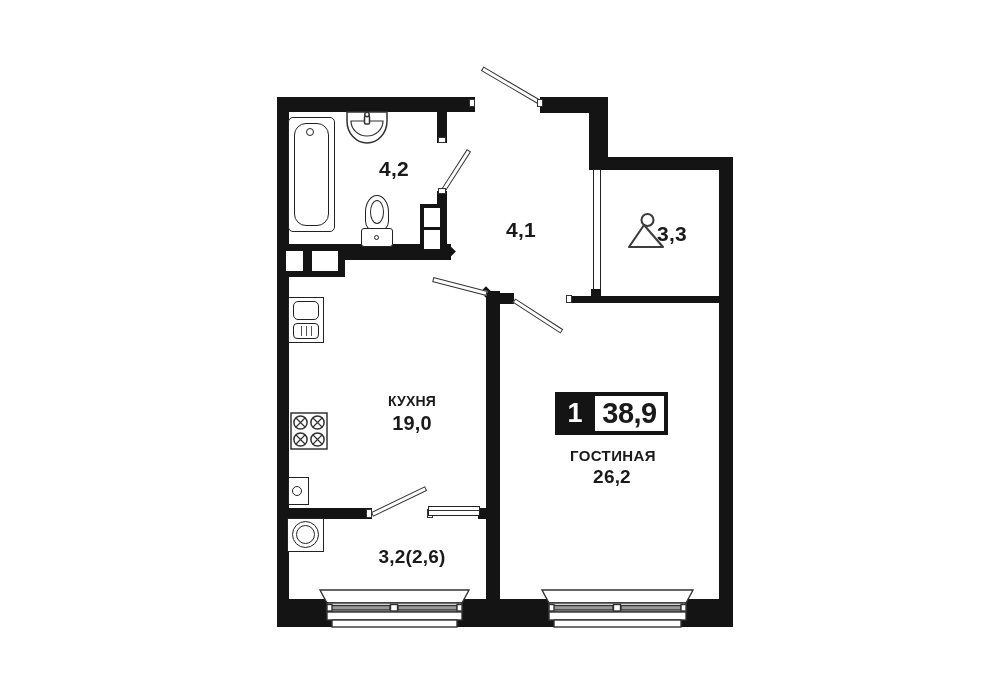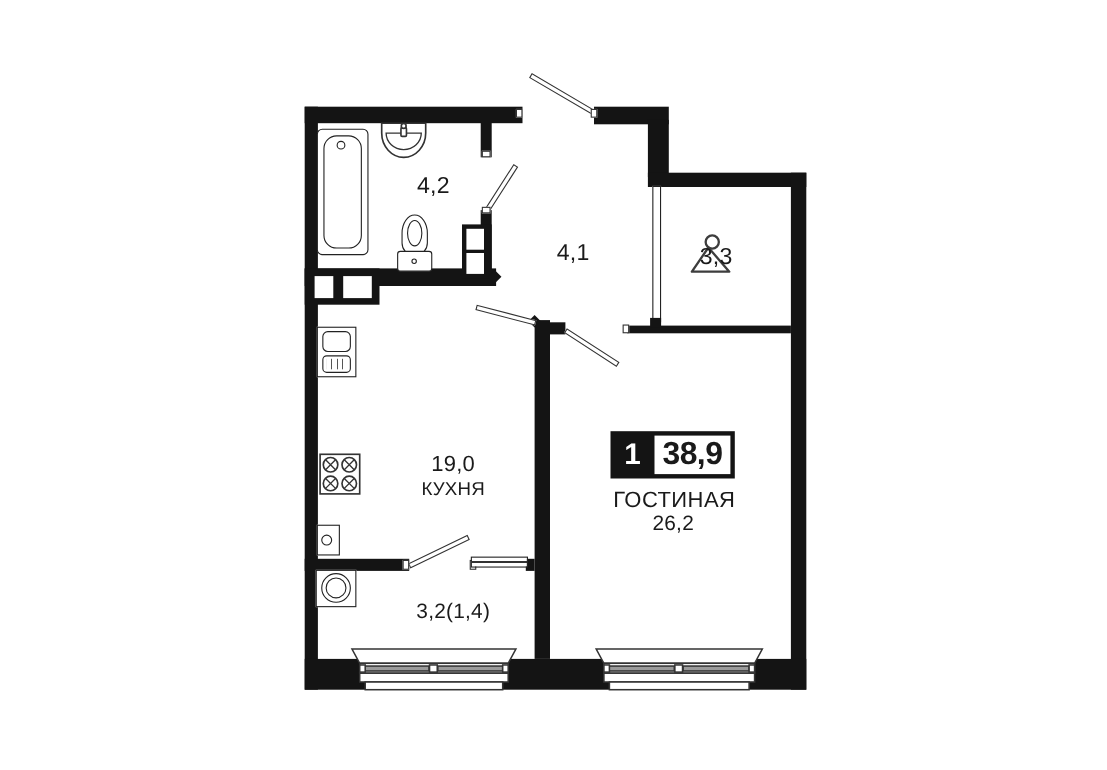--- a/index.html
+++ b/index.html
@@ -1,21 +1,21 @@
 <!DOCTYPE html>
 <html><head>
 <meta charset="utf-8">
 <style>
   html,body{margin:0;padding:0;background:#ffffff;}
   #stage{position:relative;width:1006px;height:700px;background:#ffffff;overflow:hidden;
          font-family:"Liberation Sans","DejaVu Sans",sans-serif;color:#1a1a1a;}
   .wall{position:absolute;background:#141414;}
   .fix{position:absolute;box-sizing:border-box;border:1.6px solid #222;background:#fff;}
   .leaf{position:absolute;height:5px;box-sizing:border-box;background:#fff;border:1.3px solid #333;transform-origin:0 50%;}
-  .label{position:absolute;transform:translate(-50%,-50%);font-weight:400;white-space:nowrap;letter-spacing:0.2px;}
+  .label{position:absolute;transform:translate(-50%,-50%);font-weight:700;white-space:nowrap;letter-spacing:0.2px;}
   .cell{position:absolute;background:#fff;}
   .jamb{position:absolute;box-sizing:border-box;background:#fff;border:1px solid #333;}
   .diamond{position:absolute;background:#141414;transform:rotate(45deg);}
   .badge{position:absolute;left:555px;top:392px;width:113px;height:43px;background:#141414;display:flex;}
   .badge .num{width:40px;display:flex;align-items:center;justify-content:center;color:#ffffff;font-weight:700;font-size:27px;}
   .badge .area{flex:1;margin:4px 4px 4px 0;background:#ffffff;display:flex;align-items:center;justify-content:center;font-weight:700;font-size:29px;letter-spacing:-0.5px;}
   svg{position:absolute;overflow:visible;}
 </style>
 </head>
 <body>
@@ -147,25 +147,25 @@
 
   <svg style="left:625px;top:210px;" width="42" height="42" viewBox="0 0 42 42">
     <g fill="none" stroke="#3d3d3d" stroke-width="2.1" stroke-linejoin="round">
       <circle cx="22.5" cy="10" r="6"></circle>
       <path d="M19 15 L4 37 H38 Z"></path>
     </g>
   </svg>
 
   <div class="label" style="left:394px;top:169px;font-size:21px;">4,2</div>
   <div class="label" style="left:521px;top:230px;font-size:21px;">4,1</div>
-  <div class="label" style="left:651px;top:234px;font-size:21px;">3,3</div>
-  <div class="label" style="left:412px;top:401px;font-size:17px;margin-top:44px;">КУХНЯ</div>
+  <div class="label" style="left:672px;top:234px;font-size:21px;">3,3</div>
+  <div class="label" style="left:412px;top:401px;font-size:14px;">КУХНЯ</div>
   <div class="label" style="left:412px;top:423px;font-size:20px;">19,0</div>
-  <div class="label" style="left:613px;top:455px;font-size:20px;letter-spacing:0.4px;">ГОСТИНАЯ</div>
+  <div class="label" style="left:613px;top:455px;font-size:15px;letter-spacing:0.4px;">ГОСТИНАЯ</div>
   <div class="label" style="left:612px;top:477px;font-size:19px;">26,2</div>
-  <div class="label" style="left:412px;top:557px;font-size:19px;">3,2(1,4)</div>
+  <div class="label" style="left:412px;top:557px;font-size:19px;">3,2(2,6)</div>
 
   <div class="badge">
     <div class="num">1</div>
     <div class="area">38,9</div>
   </div>
 
 </div>
 
 </body></html>

